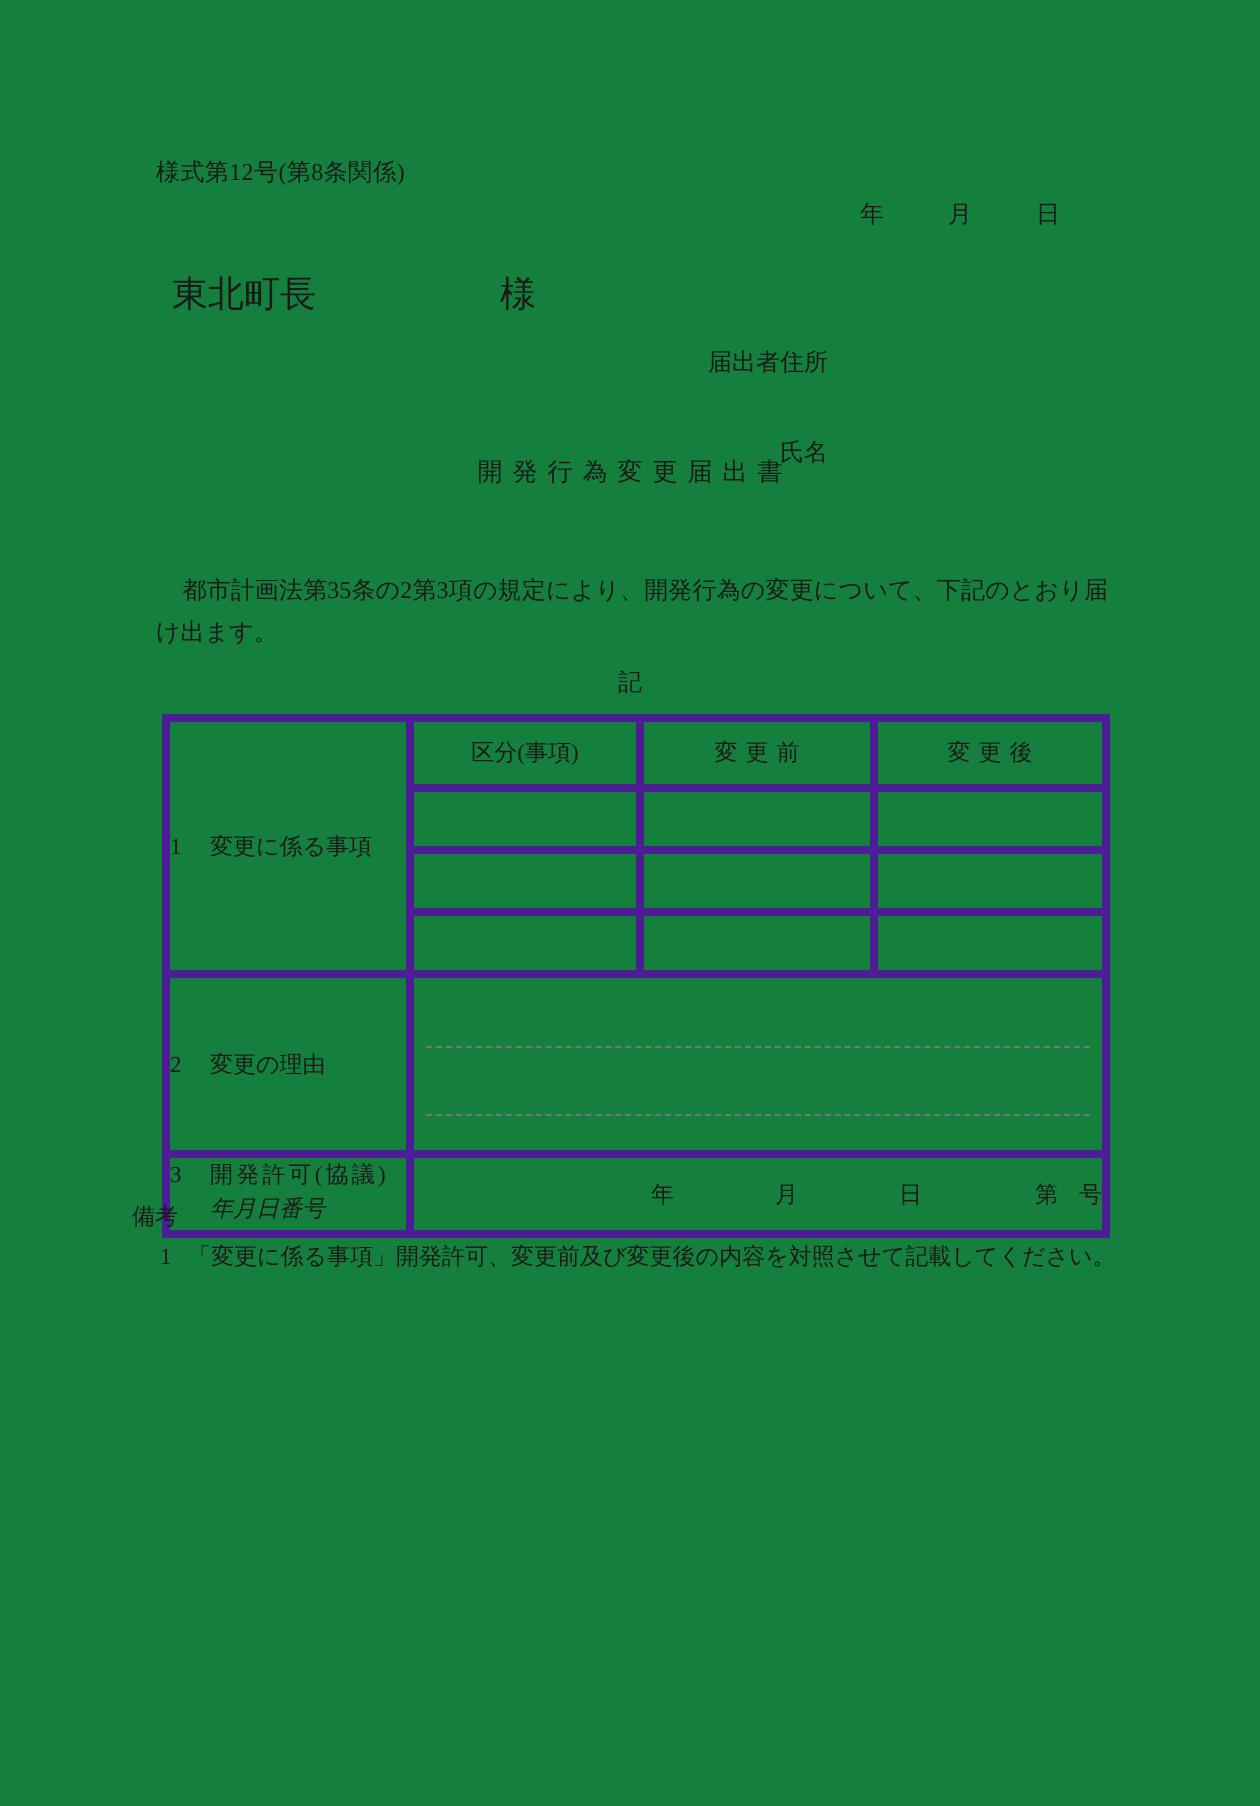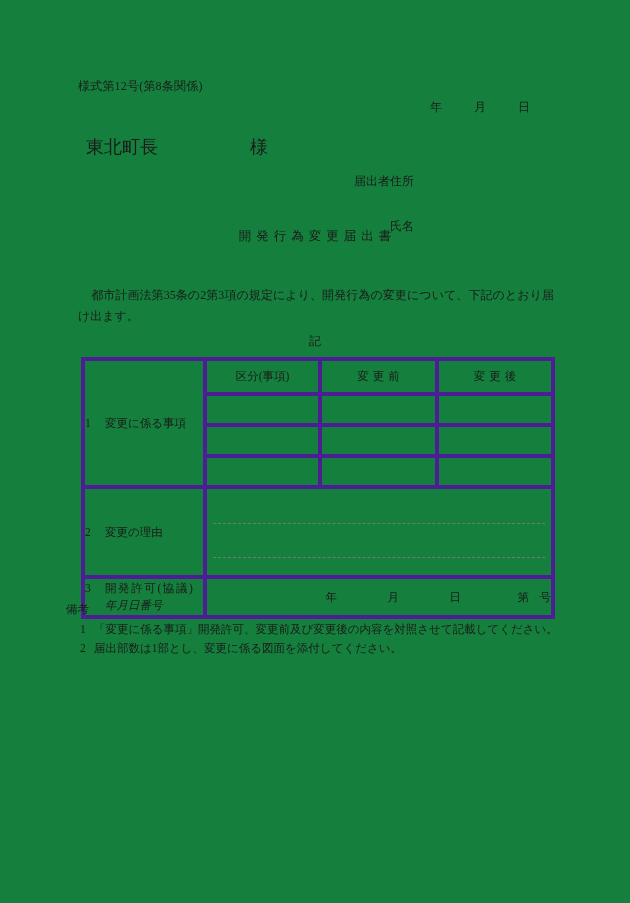--- a/index.html
+++ b/index.html
@@ -281,18 +281,15 @@
         </td>
       </tr>
     </tbody>
   </table>
 
   <div class="notes">
     <span class="notes-title">備考</span>
     <span class="note-item note-1">
       <span class="n-first"><span class="n-num">1</span><span class="n-txt">「変更に係る事項」開発許可、変更前及び変更後の内容を対照させて記載してください。</span></span>
     </span>
-    <span class="note-item">
-      <span class="n-num">2</span><span class="n-txt">届出部数は1部とし、変更に係る図面を添付してください。</span>
-    </span>
   </div>
 
 </div>
 
 </body></html>

